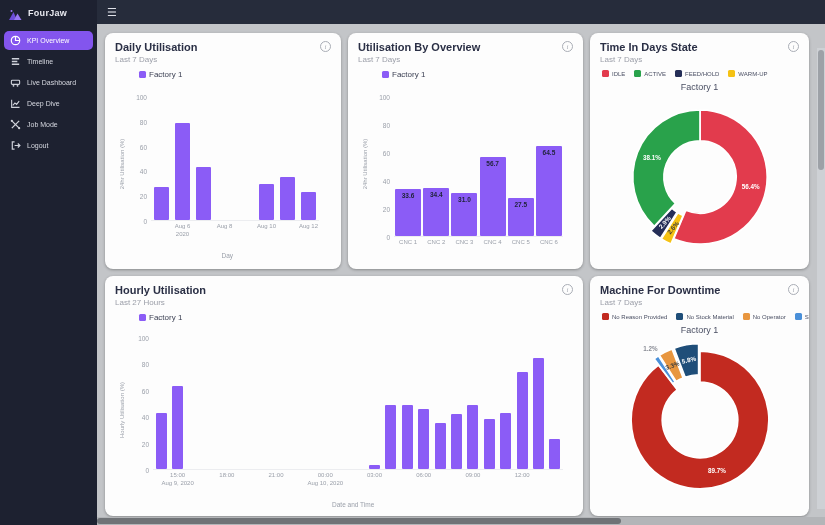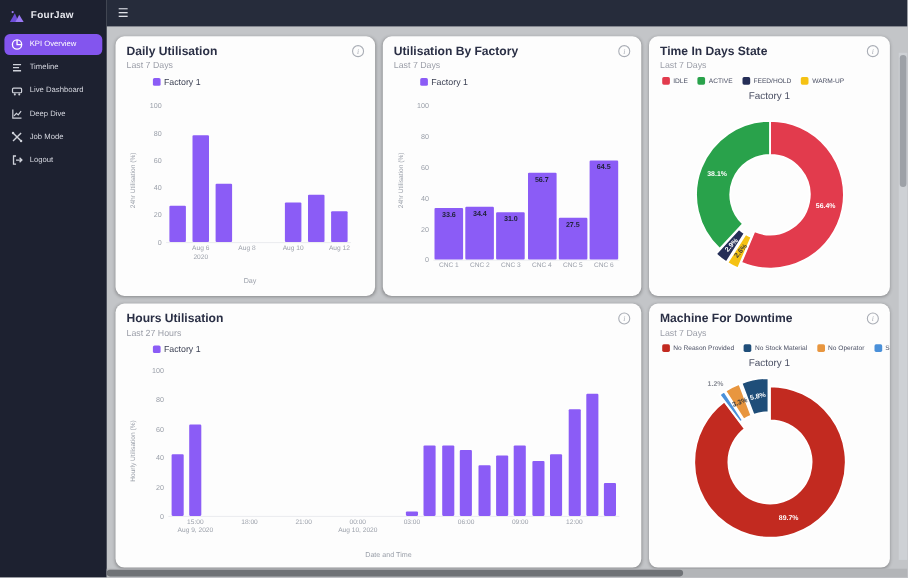--- a/index.html
+++ b/index.html
@@ -191,21 +191,21 @@
                 </div>
               </div>
               <div class="ylabel">24hr Utilisation (%)</div>
               <div class="xlabel">Day</div>
             </div>
         </div>
 
         <div class="card">
           <div class="card-head">
             <div>
-              <div class="card-title">Utilisation By Factory</div>
+              <div class="card-title">Utilisation By Overview</div>
               <div class="card-sub">Last 7 Days</div>
             </div>
             <span class="info-icon">i</span>
           </div>
           <div class="legend-bar">
               <div class="lg-item">
                 <div class="lg-sq" style="background: rgb(139, 92, 246);"></div>
                 <span>Factory 1</span>
               </div>
             </div>
@@ -297,21 +297,21 @@
                 <text x="58.18611437326024" y="156.75724807612275" text-anchor="middle" font-size="7.5" font-weight="bold" fill="#fff" transform="rotate(-47 58.18611437326024 154.25724807612275)">2.9%</text>
                 <path d="M 45.603729702206465 158.6604276978048 A 80 80 0 0 1 99.99999999999999 20 L 99.99999999999999 57 A 43 43 0 0 0 70.76200471493597 131.52997988757008 Z" fill="#29a24b" stroke="#fff" stroke-width="2"></path>
                 <text x="42.74790382330844" y="80.04009164366737" text-anchor="middle" font-size="7.5" font-weight="bold" fill="#fff">38.1%</text>
               </svg>
           </div>
         </div>
 
         <div class="card card-wide">
           <div class="card-head">
             <div>
-              <div class="card-title">Hours Utilisation</div>
+              <div class="card-title">Hourly Utilisation</div>
               <div class="card-sub">Last 27 Hours</div>
             </div>
             <span class="info-icon">i</span>
           </div>
           <div class="legend-bar">
               <div class="lg-item">
                 <div class="lg-sq" style="background: rgb(139, 92, 246);"></div>
                 <span>Factory 1</span>
               </div>
             </div>

